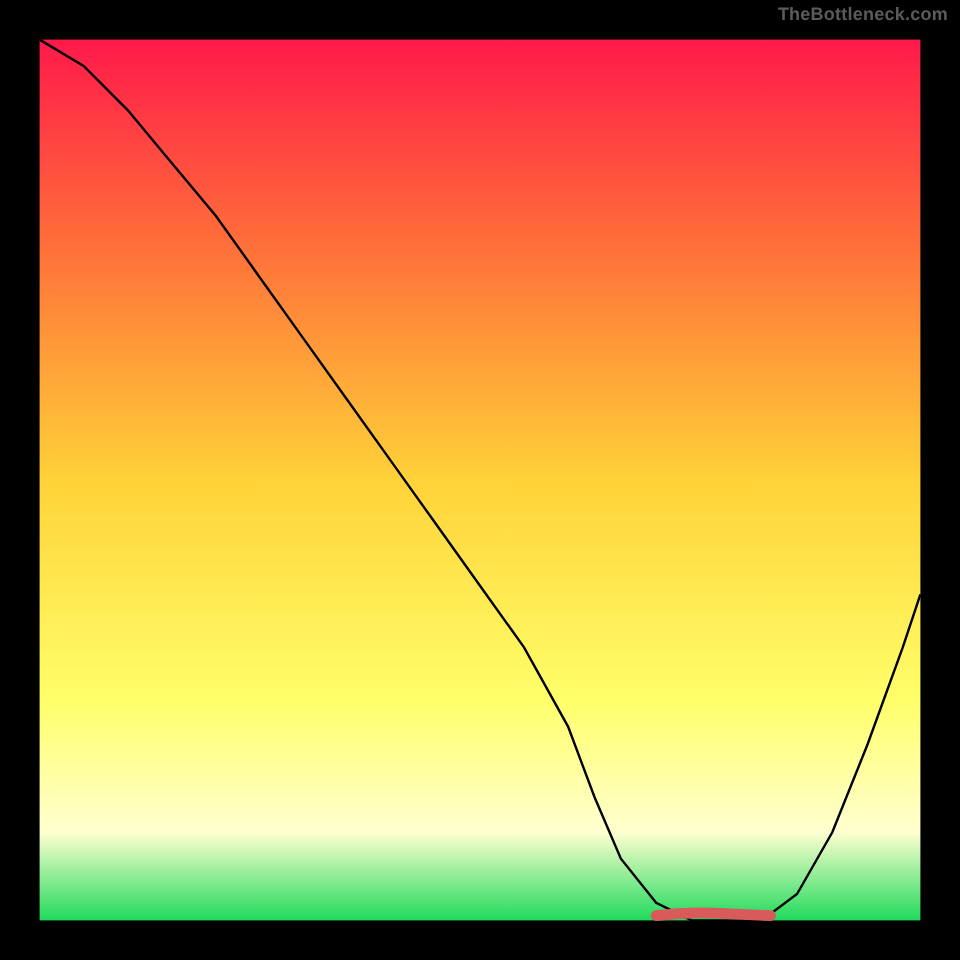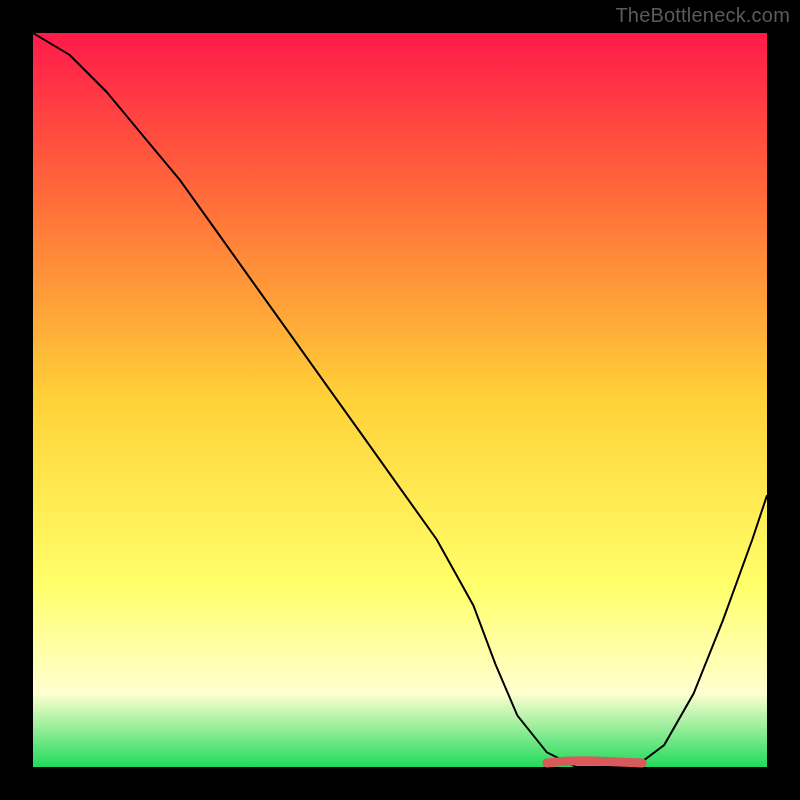--- a/index.html
+++ b/index.html
@@ -14,22 +14,22 @@
     position: relative;
     width: 800px;
     height: 800px;
     background: #000;
   }
   .watermark {
     position: absolute;
     top: 4px;
     right: 10px;
     font-family: Arial, Helvetica, sans-serif;
-    font-size: 20px;
-    font-weight: normal;
+    font-size: 15px;
+    font-weight: bold;
     color: #5b5b5b;
     letter-spacing: 0.2px;
     z-index: 2;
   }
   svg {
     position: absolute;
     top: 0;
     left: 0;
     display: block;
   }

